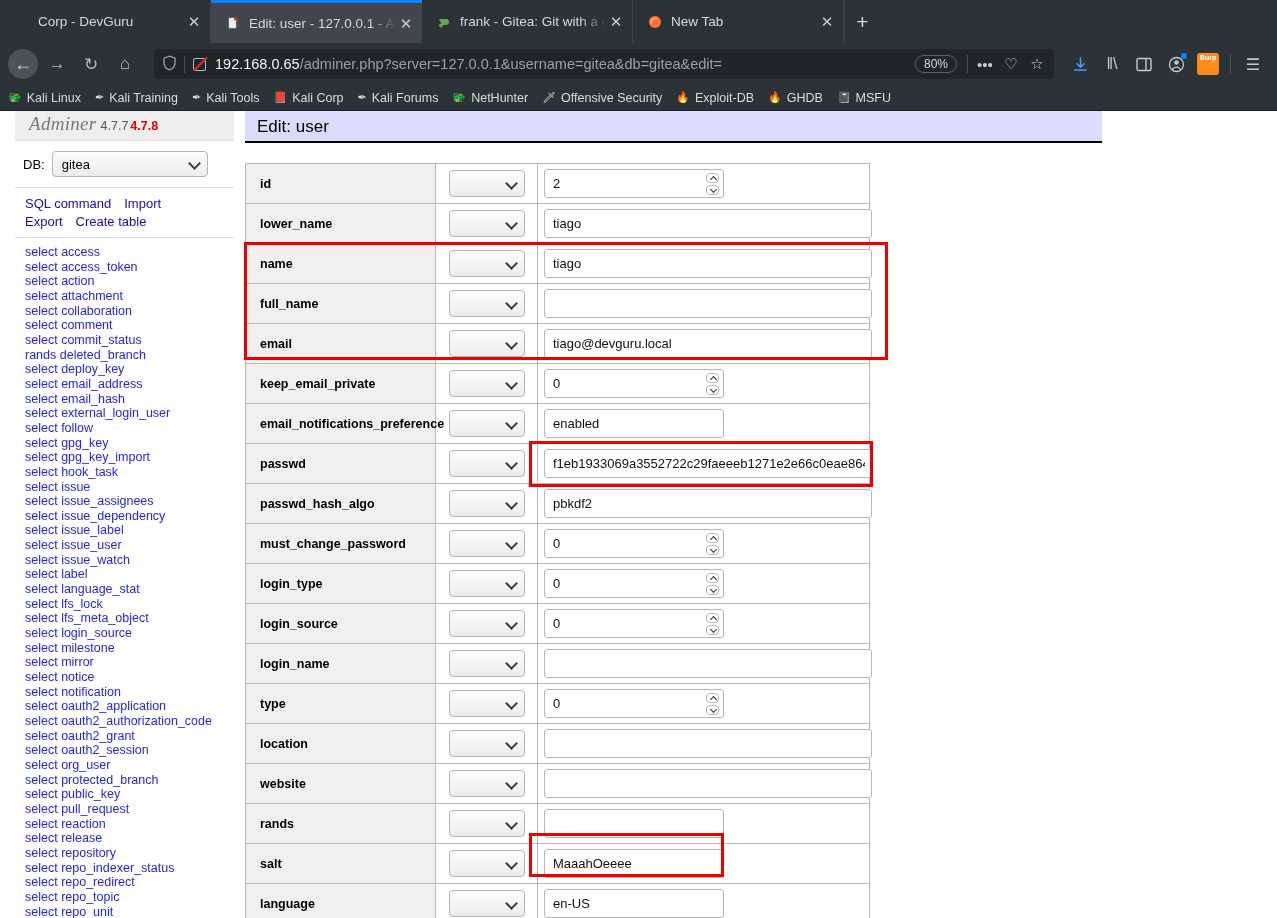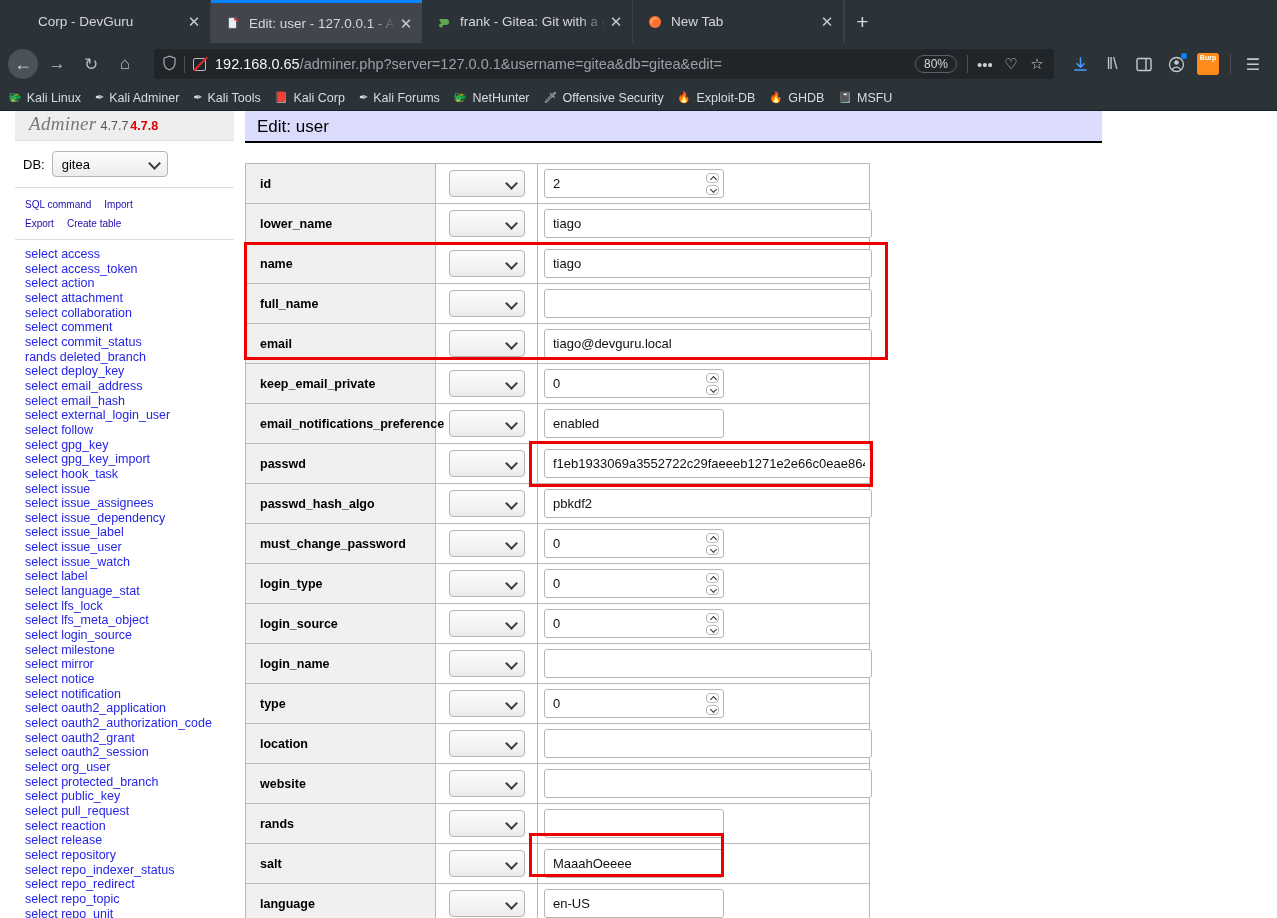--- a/index.html
+++ b/index.html
@@ -168,28 +168,28 @@
     font-size: 13px; color: #000; font-family: "Liberation Sans", sans-serif;
     padding: 3px 22px 3px 9px; position: relative;
   }
   .selwrap { position: relative; display: inline-block; }
   .selwrap::after {
     content: ""; position: absolute; right: 9px; top: 50%;
     width: 7px; height: 7px; margin-top: -5px;
     border-right: 2px solid #3a3a3a; border-bottom: 2px solid #3a3a3a;
     transform: rotate(45deg); pointer-events: none;
   }
-  .db-select { width: 116px; height: 26px; }
+  .db-select { width: 156px; height: 26px; }
 
   .sb-actions {
     padding: 6px 0 7px 10px; border-bottom: 1px solid #ddd;
     line-height: 17px;
   }
   .sb-actions a {
-    color: #1a0dab; font-size: 10px; text-decoration: none;
+    color: #1a0dab; font-size: 13px; text-decoration: none;
     margin-right: 13px;
   }
   .sb-tables { padding: 7px 0 0 10px; }
   .sb-tables a {
     display: block; color: #2525e8; font-size: 12.5px;
     text-decoration: none; line-height: 14.65px; white-space: nowrap;
   }
 
   
   .main {
@@ -362,21 +362,21 @@
     </div>
   </div>
 
   <div class="chrome-bookmarks">
     <div class="bm">
       <span class="bmico">🐲</span>
       <span>Kali Linux</span>
     </div>
     <div class="bm">
       <span class="bmico">✒</span>
-      <span>Kali Adminer</span>
+      <span>Kali Training</span>
     </div>
     <div class="bm">
       <span class="bmico">✒</span>
       <span>Kali Tools</span>
     </div>
     <div class="bm">
       <span class="bmico">📕</span>
       <span>Kali Corp</span>
     </div>
     <div class="bm">

